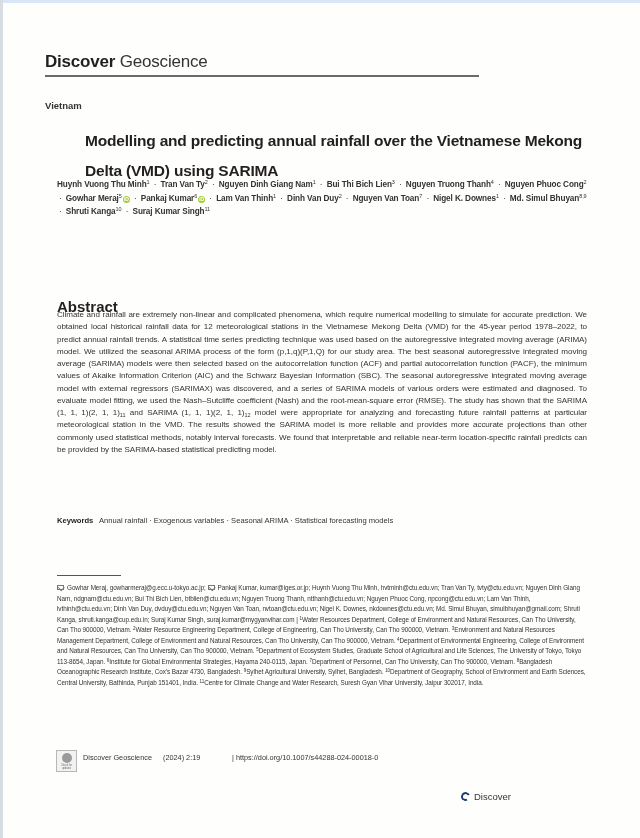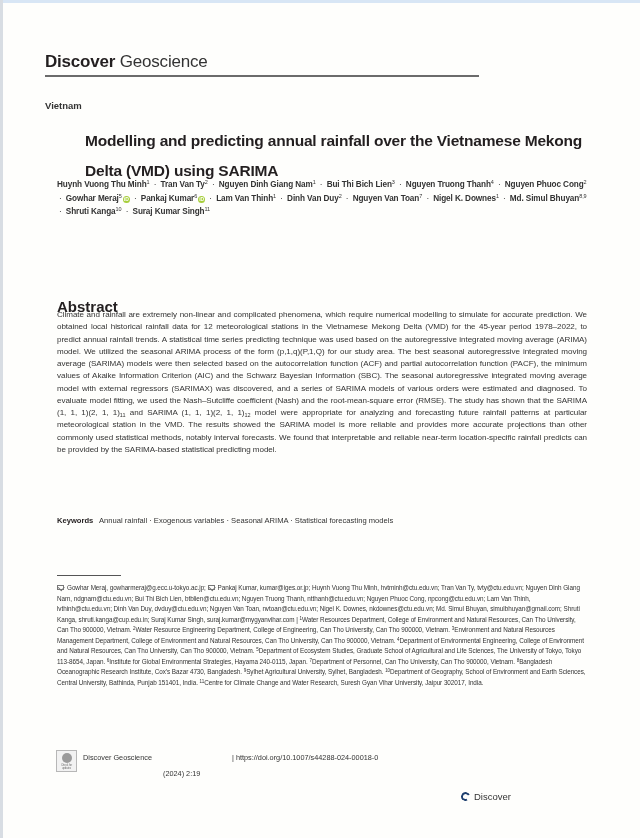--- a/index.html
+++ b/index.html
@@ -44,21 +44,21 @@
   .footnote sup { font-size: 4.5px; vertical-align: 2px; line-height: 0; }
   .mail-icon { display: inline-block; width: 7px; height: 5px; border: 0.7px solid #777; position: relative; vertical-align: 0; margin-right: 3px; box-sizing: border-box; }
   .mail-icon::after { content: ""; position: absolute; left: 1px; top: -1px; width: 3.5px; height: 3.5px; border-right: 0.7px solid #777; border-bottom: 0.7px solid #777; transform: rotate(45deg); }
 
   .check-badge { position: absolute; left: 56px; top: 738px; width: 21px; height: 22px; border: 1px solid #b7b7b7; background: #f2f2f2; box-sizing: border-box; }
   .check-badge .dot { position: absolute; left: 5px; top: 2px; width: 10px; height: 10px; border-radius: 50%; background: #9a9a9a; }
   .check-badge .txt { position: absolute; left: 0; top: 13px; width: 100%; font-size: 2.6px; line-height: 3px; color: #666; text-align: center; }
 
   .footer { position: absolute; top: 741px; font-size: 7.3px; color: #333; }
   .footer.j { left: 83px; }
-  .footer.v { left: 163px; margin-top: 16px; }
+  .footer.v { left: 163px; }
   .footer.doi { left: 232px; }
 
   .discover-logo { position: absolute; left: 461px; top: 779px; font-size: 9.5px; color: #333; display: flex; align-items: center; }
   .discover-logo .ring { width: 9px; height: 9px; border-radius: 50%; border: 2px solid #1d3e6e; border-right-color: transparent; box-sizing: border-box; margin-right: 4px; transform: rotate(20deg); }
 </style>
 </head>
 <body>
 
 <div class="frame-top"></div>
 <div class="frame-left"></div>

